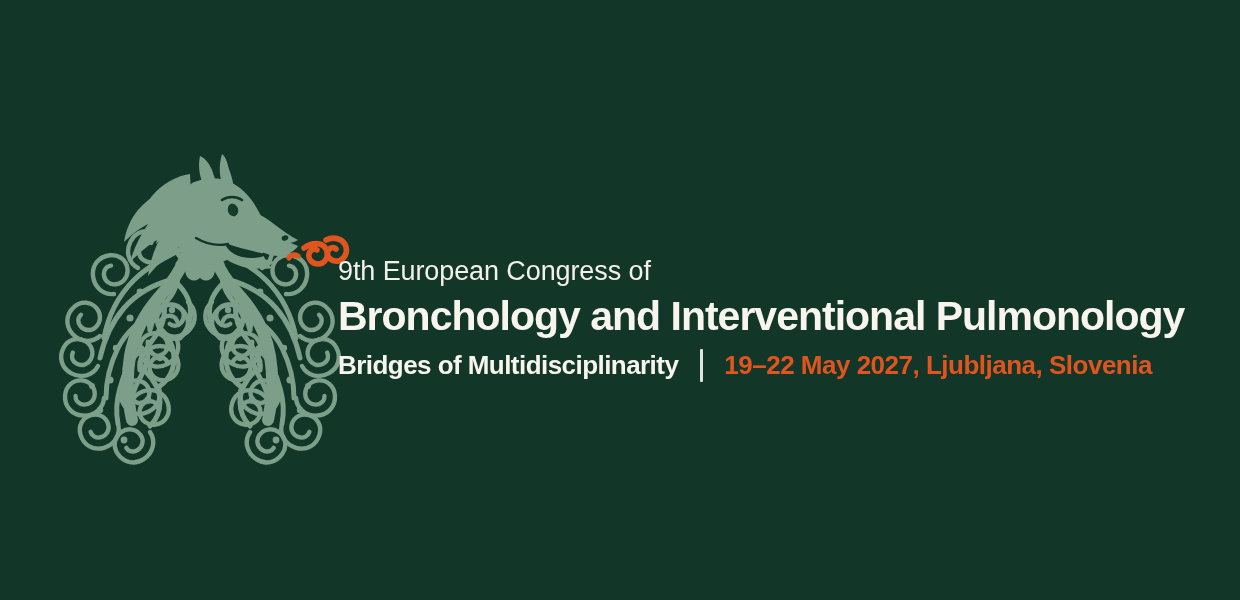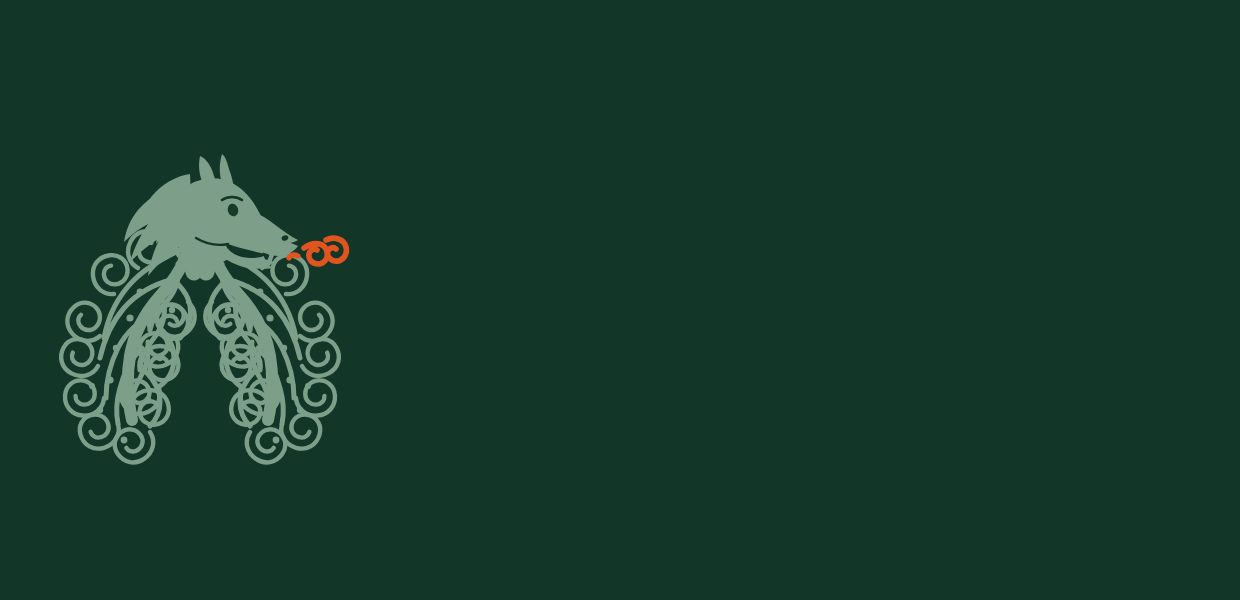--- a/index.html
+++ b/index.html
@@ -248,14 +248,27 @@
       <g>
         <path d="M232,96 C240,90 250,90 254,97 C258,104 253,112 246,112
                  C240,112 236,107 237,102 C238,98 242,96 245,98" fill="none" stroke="#e0551f" stroke-width="5.6" stroke-linecap="round" stroke-linejoin="round"></path>
         <path d="M254,88 C262,84 272,87 274,95 C276,103 270,110 263,109
                  C257,108 254,103 256,99 C258,95 262,95 264,97" fill="none" stroke="#e0551f" stroke-width="5.6" stroke-linecap="round" stroke-linejoin="round"></path>
         <path d="M226,104 C222,102 218,103 217,106" fill="none" stroke="#e0551f" stroke-width="5.2" stroke-linecap="round"></path>
       </g>
     </svg>
   </div>
 
+  <div id="lockup">
+
+    <div class="line-eyebrow">9th European Congress of</div>
+
+    <div class="line-title">Bronchology and Interventional Pulmonology</div>
+
+    <div class="line-strap">
+      <span class="strap-tag">Bridges of Multidisciplinarity</span>
+      <span class="strap-divider"></span>
+      <span class="strap-date">19–22 May 2027, Ljubljana, Slovenia</span>
+    </div>
+
+  </div>
 
 </div>
 
 </body></html>

